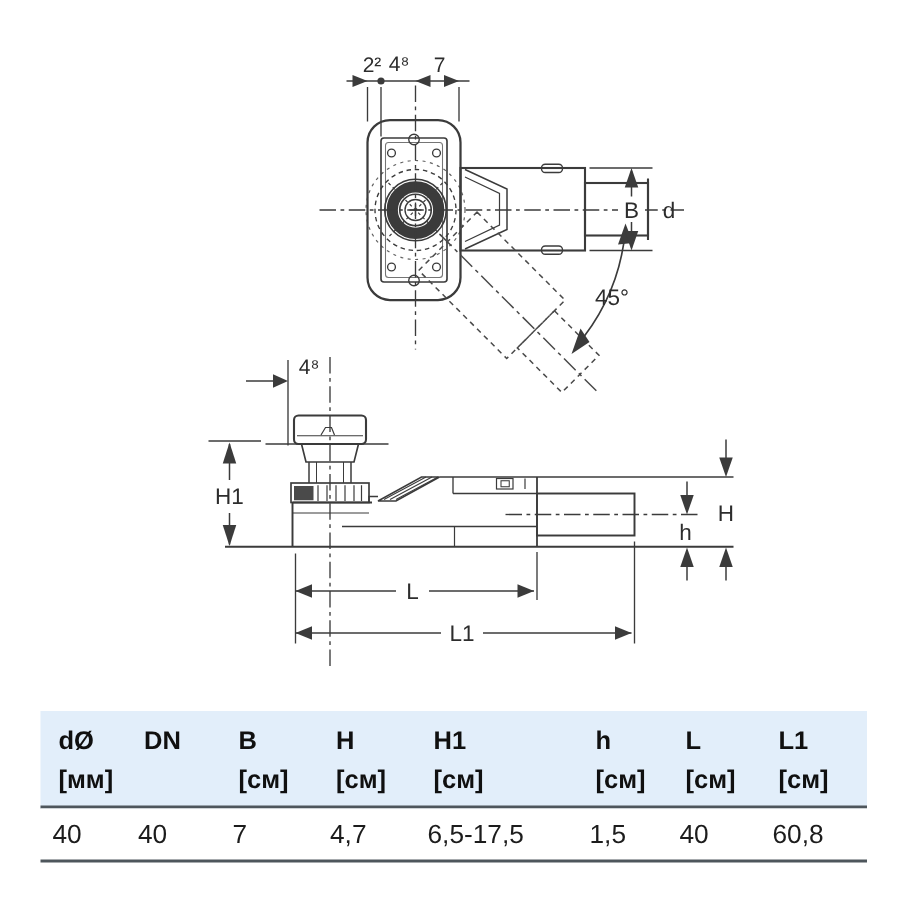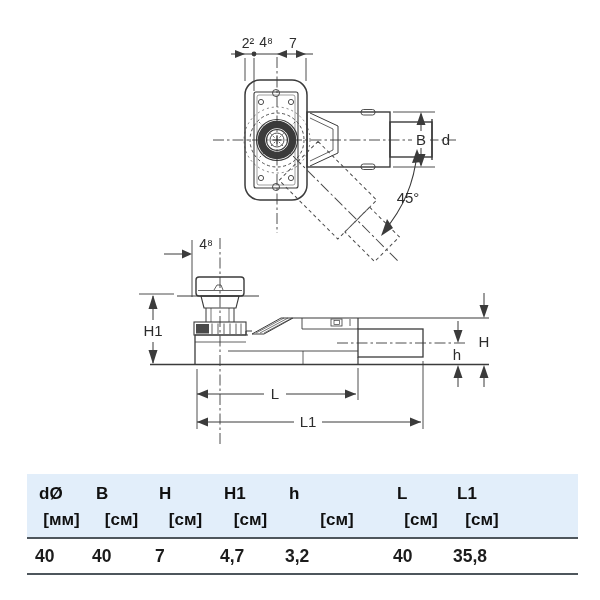--- a/index.html
+++ b/index.html
@@ -7,24 +7,24 @@
          font-family:"Liberation Sans",sans-serif;}
   svg{position:absolute;left:0;top:0;}
   svg text{font-family:"Liberation Sans",sans-serif;fill:#2d2d2d;}
   .dimtxt{font-size:14px;}
   .dimtxt-lg{font-size:15px;}
 
   .spec-table{position:absolute;left:27px;top:474px;width:551px;}
   .thead{display:grid;grid-template-columns:57px 63px 65px 65px 108px 60px 62px 71px;
          background:#e2eefa;padding:7px 0 5px 0;border-bottom:2px solid #4e565c;}
   .thead .cell{padding-left:12px;font-size:17px;font-weight:bold;color:#101010;line-height:1.5;}
-  .thead .unit{display:block;min-height:24px;text-align:center;}
+  .thead .unit{display:block;min-height:24px;}
   .tbody{display:grid;grid-template-columns:57px 63px 65px 65px 108px 60px 62px 71px;
          background:#fff;padding:7px 0 6px 0;border-bottom:2px solid #4e565c;}
-  .tbody .cell{padding-left:8px;font-size:17.5px;color:#1c1c1c;font-weight:bold;}
+  .tbody .cell{padding-left:8px;font-size:17.5px;color:#1c1c1c;}
 </style>
 </head>
 <body>
 
 <div class="stage">
 
 <svg width="600" height="452" viewBox="0 0 600 452">
   <g stroke="#3b3b3b" stroke-width="1.3" fill="none">
 
     <g>
@@ -214,20 +214,24 @@
   </g>
 </svg>
 
 <div class="spec-table">
   <div class="thead">
     <div class="cell">
       <span>dØ</span>
       <span class="unit">[мм]</span>
     </div>
     <div class="cell">
+      <span>DN</span>
+      <span class="unit"></span>
+    </div>
+    <div class="cell">
       <span>B</span>
       <span class="unit">[см]</span>
     </div>
     <div class="cell">
       <span>H</span>
       <span class="unit">[см]</span>
     </div>
     <div class="cell">
       <span>H1</span>
       <span class="unit">[см]</span>
@@ -243,19 +247,20 @@
     <div class="cell">
       <span>L1</span>
       <span class="unit">[см]</span>
     </div>
   </div>
   <div class="tbody">
     <div class="cell">40</div>
     <div class="cell">40</div>
     <div class="cell">7</div>
     <div class="cell">4,7</div>
-    <div class="cell">3,2</div>
+    <div class="cell">6,5-17,5</div>
+    <div class="cell">1,5</div>
     <div class="cell">40</div>
-    <div class="cell">35,8</div>
+    <div class="cell">60,8</div>
   </div>
 </div>
 
 </div>
 
 </body></html>

